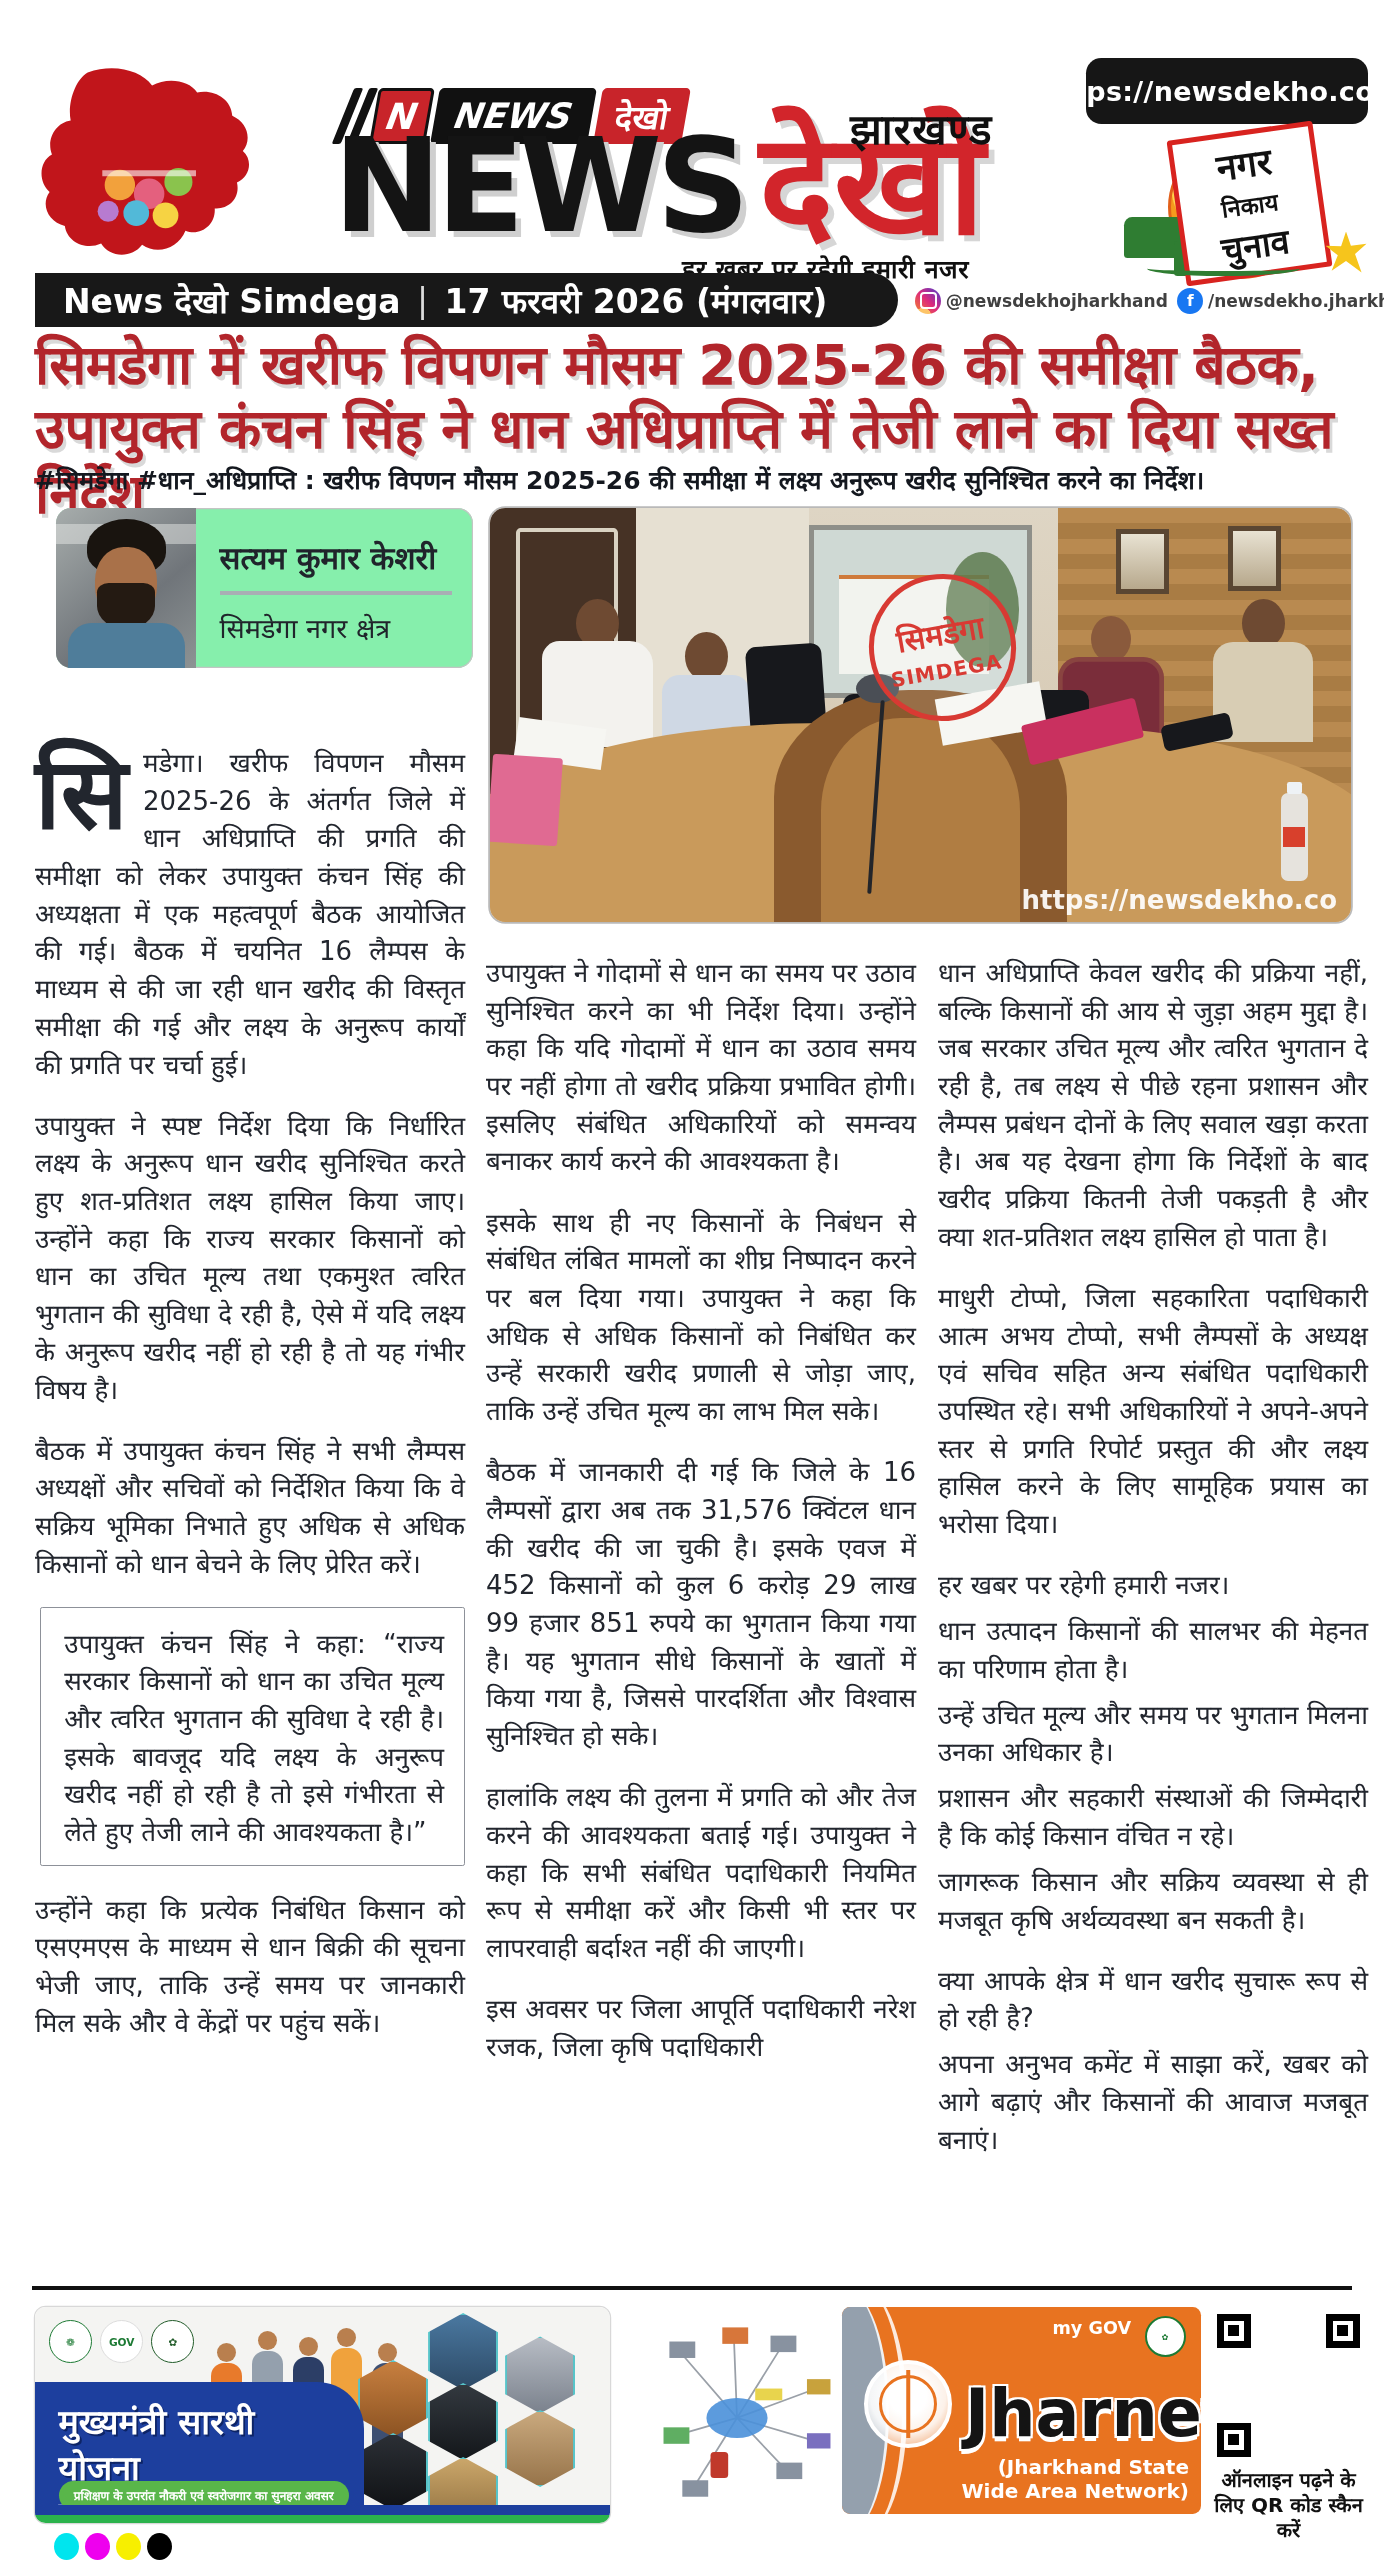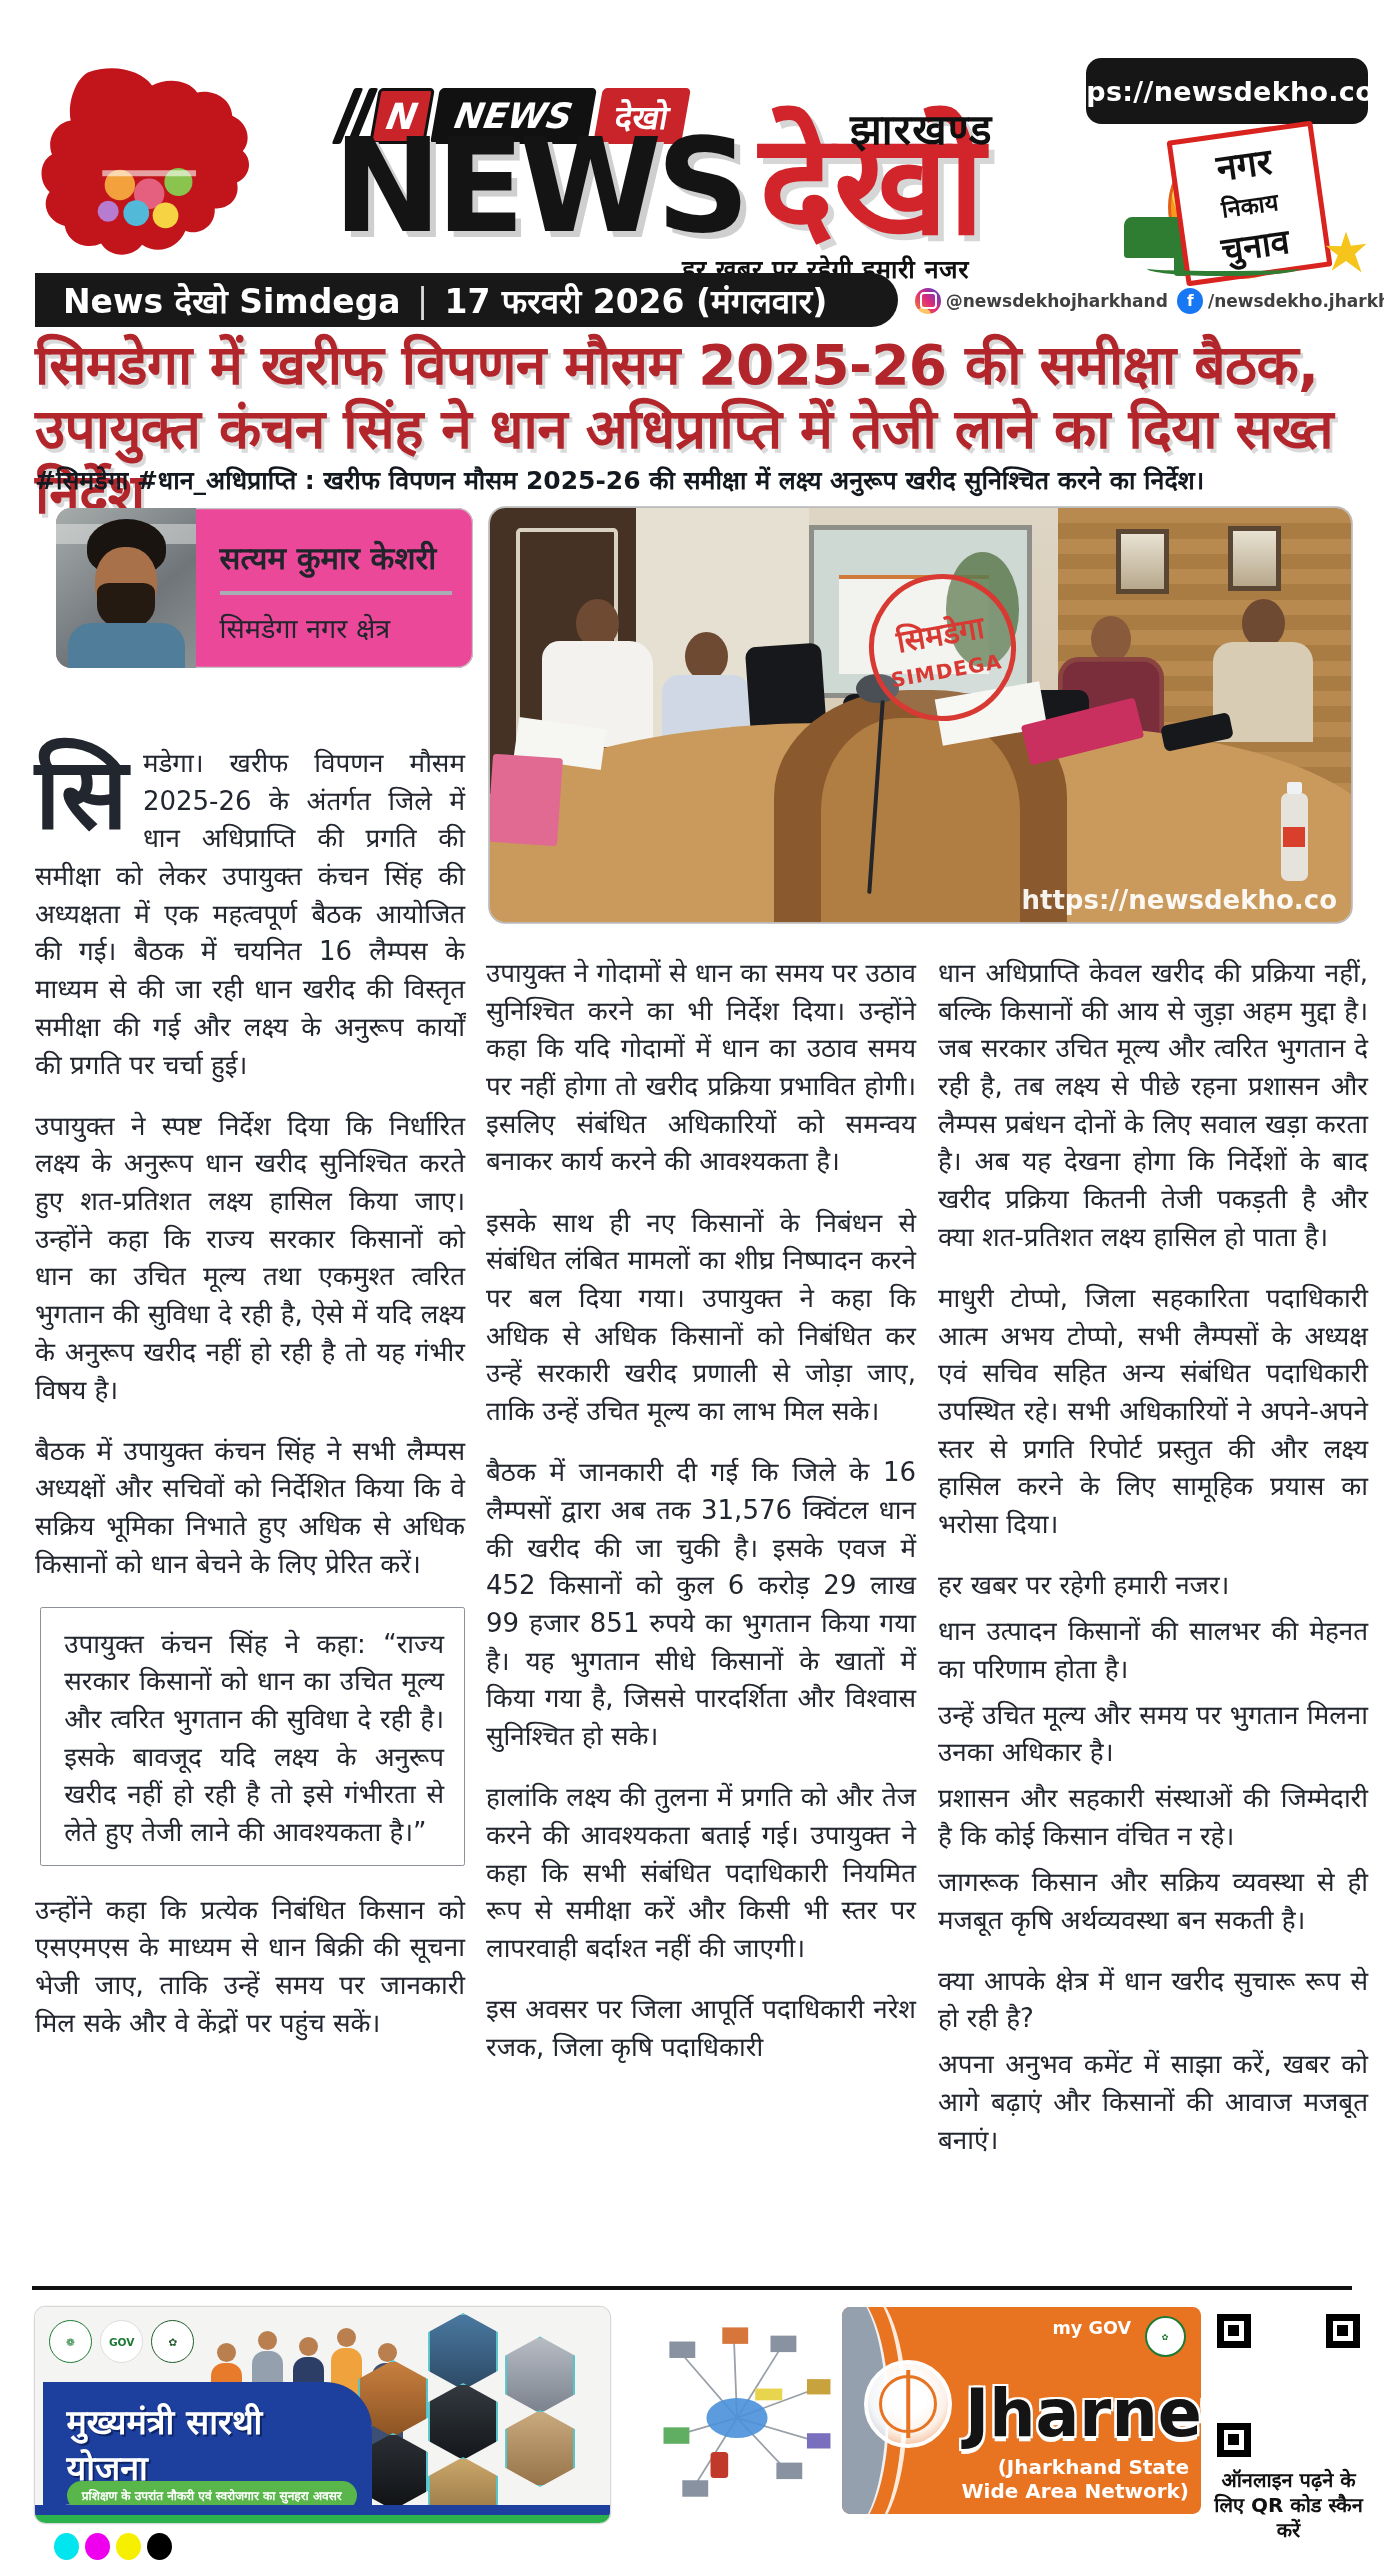--- a/index.html
+++ b/index.html
@@ -57,21 +57,21 @@
     color:#fff; font-size:15.3px; font-weight:900; flex:0 0 auto; }
   .ic.insta { background:radial-gradient(circle at 30% 110%, #fdc468 0 25%, transparent 26%), linear-gradient(45deg,#f58529,#dd2a7b 50%,#8134af 80%,#515bd4); }
   .ic.insta:before { content:""; width:13px; height:13px; border:2.3px solid #fff; border-radius:4.1px; }
   .ic.fb { background:#1877f2; }
   .soc .hd { font-size:17px; font-weight:bold; color:#404040; white-space:nowrap; }
   
   .headline { position:absolute; left:35px; top:333px; width:1320px; color:#b2252b; font-weight:900;
     font-size:55px; line-height:1.17; letter-spacing:-0.6px; text-shadow:2.9px 3.5px 0 #d9d9d9; }
   .subheadline { position:absolute; left:35px; top:462px; width:1326px; font-size:25px; font-weight:bold; color:#14181f; }
   
-  .byline { position:absolute; left:56px; top:508px; width:417px; height:160px; background:#ec4899;
+  .byline { position:absolute; left:56px; top:508px; width:417px; height:160px; background:#86efac;
     border-radius:15.3px; display:flex; overflow:hidden; box-shadow:0 0 0 1.2px #c4c4c4 inset; }
   .reporter-photo { position:relative; width:140px; height:100%; flex:0 0 auto; overflow:hidden;
     background:linear-gradient(140deg,#a7adac,#70757a 60%,#8d9394); }
   .rp-bar { position:absolute; left:0; top:16.4px; width:100%; height:20px; background:rgba(230,232,230,.5); }
   .rp-hair { position:absolute; left:30.5px; top:10.6px; width:79px; height:56px; background:#19140f; border-radius:50% 50% 40% 40%; }
   .rp-face { position:absolute; left:39px; top:39px; width:62px; height:73px; background:#a97149; border-radius:46%; }
   .rp-beard { position:absolute; left:41px; top:75px; width:58px; height:46px; background:#241a12; border-radius:20% 20% 50% 50%; }
   .rp-shirt { position:absolute; left:11.7px; top:115px; width:117px; height:53px; background:#4f7d9a; border-radius:23.5px 23.5px 0 0; }
   .byline-text { flex:1; padding:28px 21px 0 23.5px; }
   .byline-name { font-size:31px; font-weight:900; color:#20242b; white-space:nowrap; }
@@ -153,21 +153,21 @@
   .hexgrid { position:absolute; right:5.9px; top:5.9px; width:246px; height:194px; }
   .hex { position:absolute; width:70px; height:77px; clip-path:polygon(50% 0,100% 25%,100% 75%,50% 100%,0 75%,0 25%);
     border:2.3px solid #57c4c9; }
   .hx1 { left:70px; top:0; background:linear-gradient(#4a78a0,#2d4a66); }
   .hx2 { left:147px; top:23.5px; background:linear-gradient(#b7bcc4,#7c838e); }
   .hx3 { left:0px; top:47px; background:linear-gradient(#c77f3f,#8d5423); }
   .hx4 { left:70px; top:70px; background:linear-gradient(#33393f,#14171b); }
   .hx5 { left:147px; top:97px; background:linear-gradient(#c9a97e,#97744a); }
   .hx6 { left:0px; top:120px; background:linear-gradient(#2b2f35,#101215); }
   .hx7 { left:70px; top:144px; background:linear-gradient(#caa66a,#8a6a3a); }
-  .sa-blue { position:absolute; left:0; bottom:17.6px; width:329px; height:123px; background:#1d3f9e; border-radius:0 47px 0 0; padding:15.3px 17.6px 0 23.5px;margin-left:8px; }
+  .sa-blue { position:absolute; left:0; bottom:17.6px; width:329px; height:123px; background:#1d3f9e; border-radius:0 47px 0 0; padding:15.3px 17.6px 0 23.5px; }
   .sa-title { color:#fff; font-size:34px; font-weight:900; text-shadow:1.8px 1.8px 0 #0d2466; }
   .sa-sub { color:#fff; font-size:16px; font-weight:bold; margin-top:8.2px; }
   .sa-pill { position:absolute; left:23.5px; bottom:-4.7px; background:#59b64a; color:#fff; font-size:12px; font-weight:bold;
     padding:5.9px 15.3px; border-radius:23.5px; white-space:nowrap; }
   .sa-strip-b { position:absolute; left:0; bottom:8.2px; width:100%; height:9.4px; background:#1d3f9e; }
   .sa-strip-g { position:absolute; left:0; bottom:0; width:100%; height:8.2px; background:#2bb24c; }
   .netdiag { position:absolute; left:640px; top:2318px; width:194px; height:194px; background:#fff; }
   .jharnet { position:absolute; left:842px; top:2307px; width:359px; height:207px; background:#e87320; border-radius:8.2px; overflow:hidden; }
   .jn-wave { position:absolute; left:-23.5px; top:-17.6px; width:88px; height:246px; border-right:5.9px solid rgba(255,255,255,.85); border-radius:50%; }
   .jn-wave.w2 { left:-41px; border-right-width:3.5px; }

